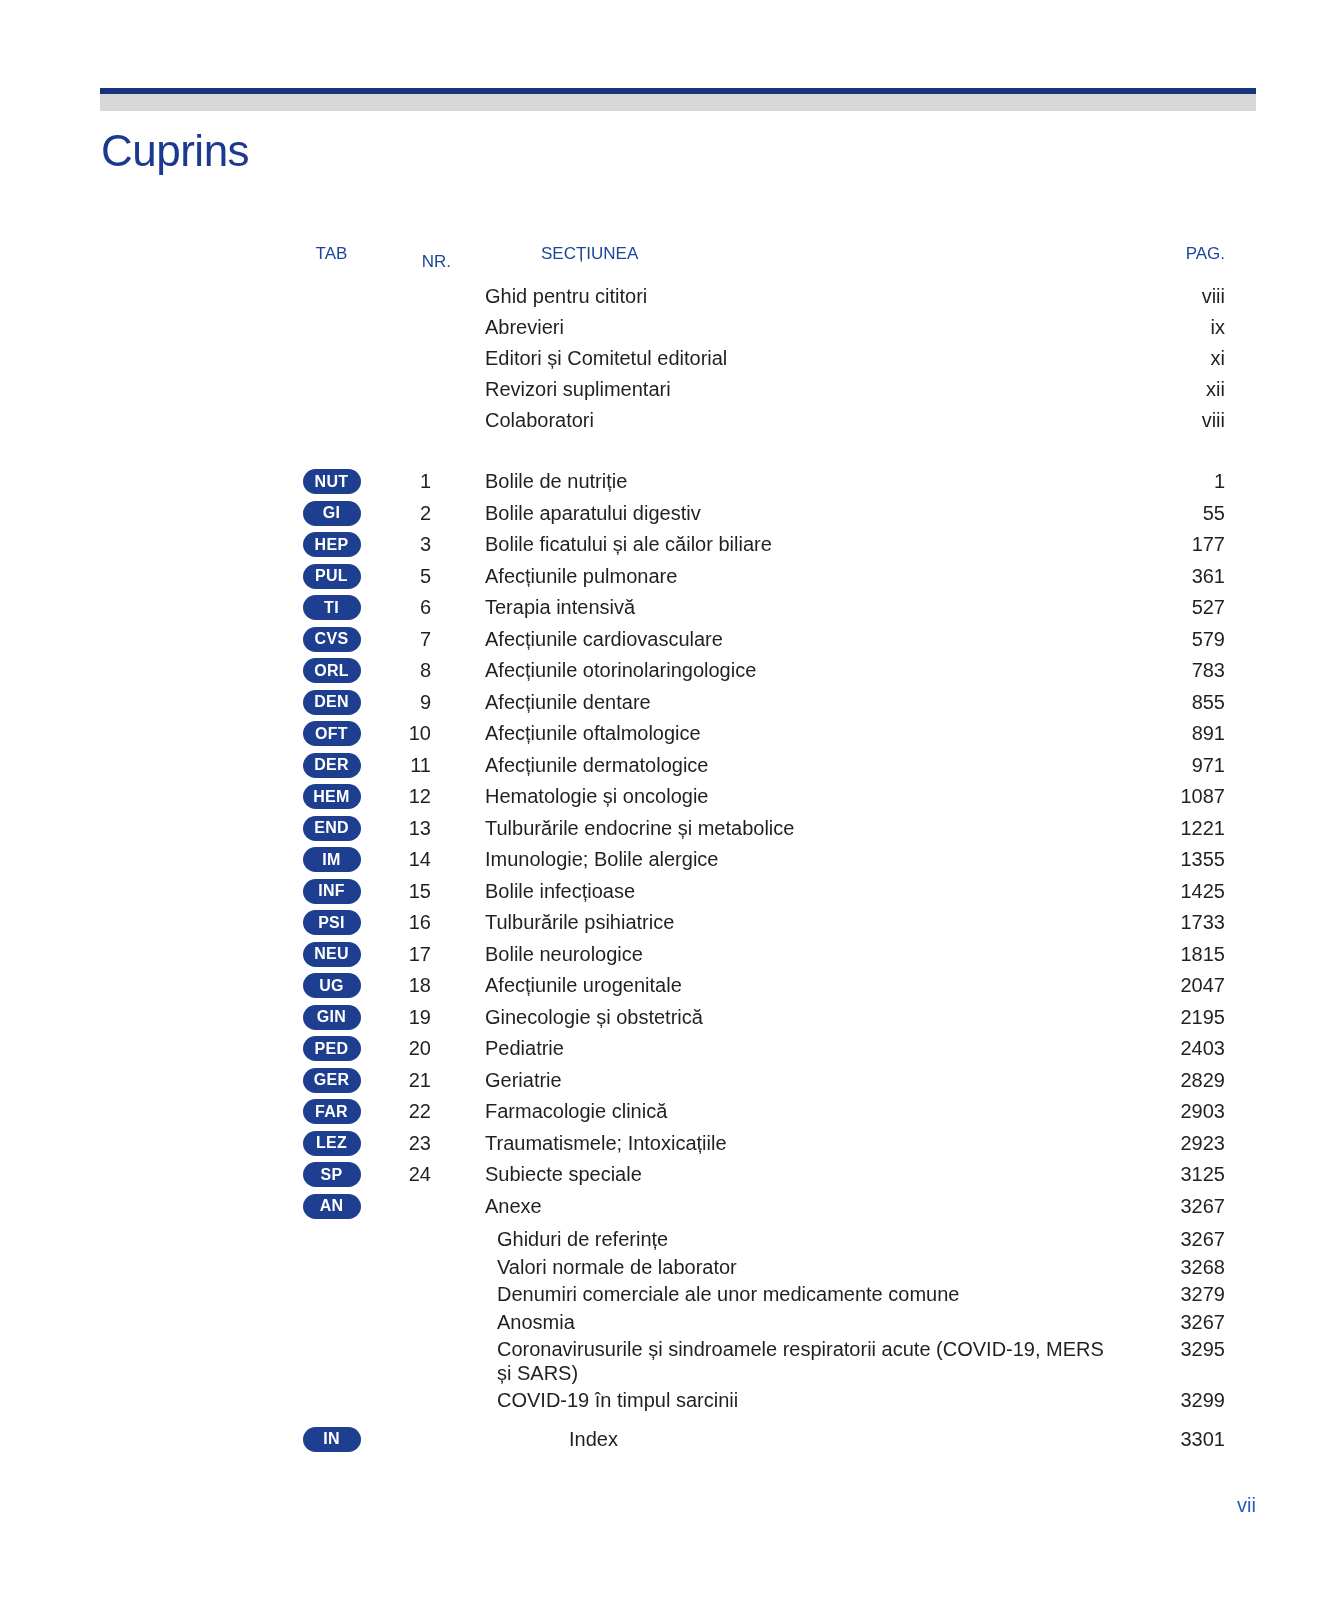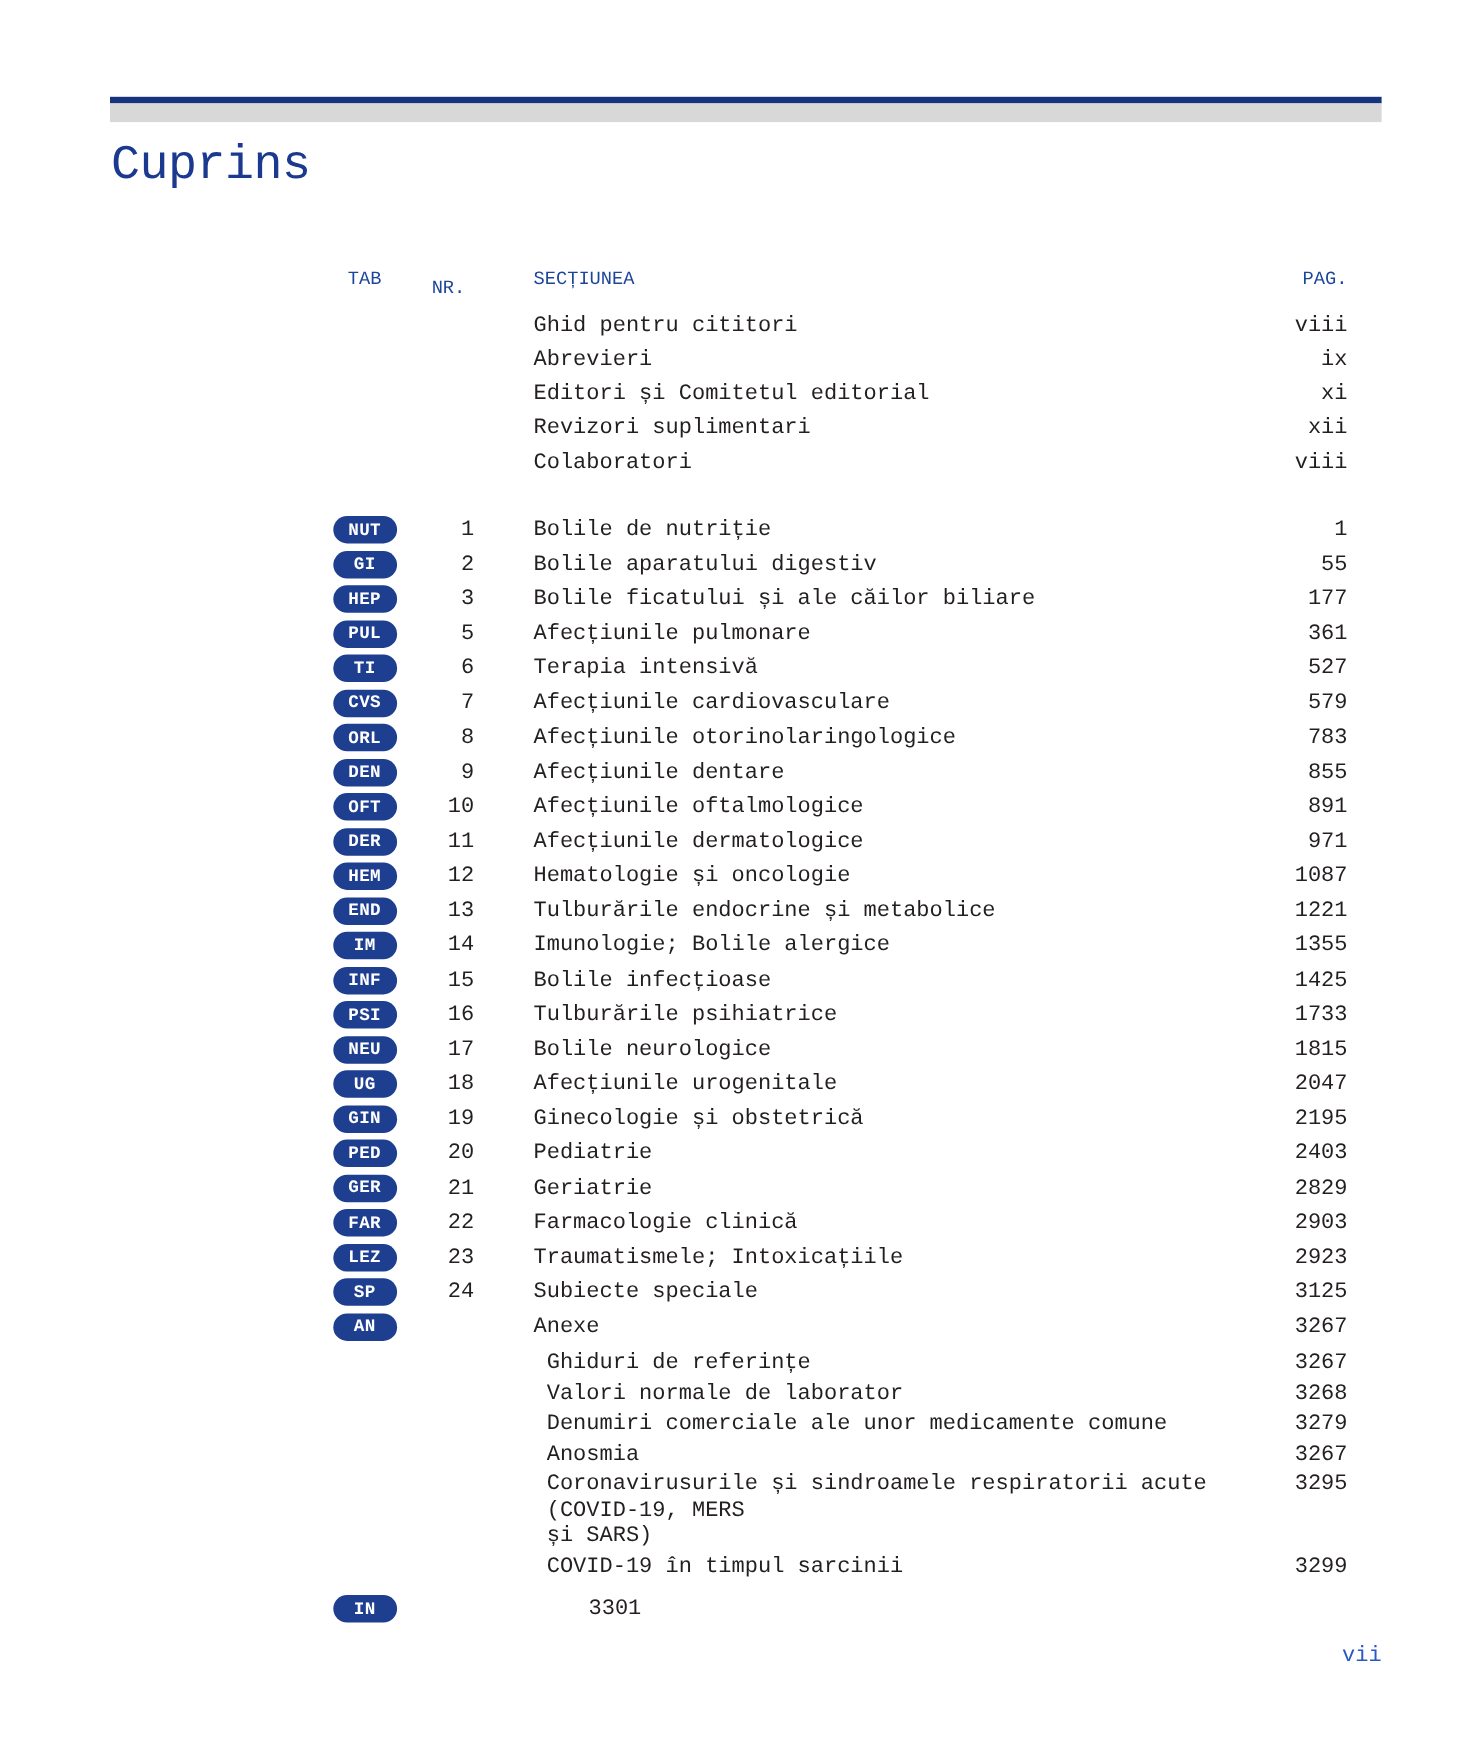--- a/index.html
+++ b/index.html
@@ -9,42 +9,42 @@
     --heading-blue:#1b3a8f;
     --footer-blue:#2b59c3;
     --text:#231f20;
   }
   *{box-sizing:border-box;}
   html,body{margin:0;padding:0;background:#ffffff;}
   .page{
     position:relative;
     width:1340px;height:1600px;
     background:#ffffff;
-    font-family:Liberation Mono, monospace;
+    font-family:Liberation Sans, sans-serif;
     color:var(--text);
     overflow:hidden;
   }
   
   .top-rule{position:absolute;left:100px;top:88px;width:1156px;}
   .top-rule .blue{height:6px;background:var(--bar-blue);}
   .top-rule .gray{height:17px;background:var(--bar-gray);}
   
   h1.page-title{
     position:absolute;left:101px;top:126px;margin:0;
     font-size:44px;font-weight:400;letter-spacing:-0.5px;
     color:var(--heading-blue);
   }
   
   .toc{position:absolute;left:100px;top:243px;width:1125px;font-size:20px;}
   .row{display:flex;align-items:center;}
   .col-tab{width:63px;margin-left:200px;display:flex;align-items:center;justify-content:center;flex:0 0 auto;}
   .col-nr{width:68px;text-align:right;flex:0 0 auto;}
   .col-title{flex:1 1 auto;margin-left:54px;}
   .col-page{flex:0 0 auto;margin-left:20px;text-align:right;white-space:nowrap;}
-  .toc-header{height:22px;margin-bottom:16px;font-size:17px;color:#1d459c;}
+  .toc-header{height:22px;margin-bottom:16px;font-size:17px;color:#1d459c;gap:28px;}
   .toc-header .col-tab{justify-content:center;}
   .toc-header .col-nr{padding-right:8px;margin-top:16px;}
   .front .row{height:31px;}
   .front{margin-bottom:30px;}
   .chapters .row{height:31.5px;}
   .pill{
     display:flex;align-items:center;justify-content:center;
     width:58px;height:25px;border-radius:13px;
     background:var(--navy);color:#ffffff;
     font-size:16px;font-weight:bold;letter-spacing:0.3px;
@@ -385,20 +385,21 @@
           <div class="col-page">3299</div>
         </div>
       </div>
 
     <div class="index-block">
       <div class="row">
         <div class="col-tab">
           <span class="pill">IN</span>
         </div>
         <div class="col-nr"></div>
+        <div class="col-title">Index</div>
         <div class="col-page">3301</div>
       </div>
     </div>
 
   </div>
 
   <div class="footer">vii</div>
 
 </div>
 

